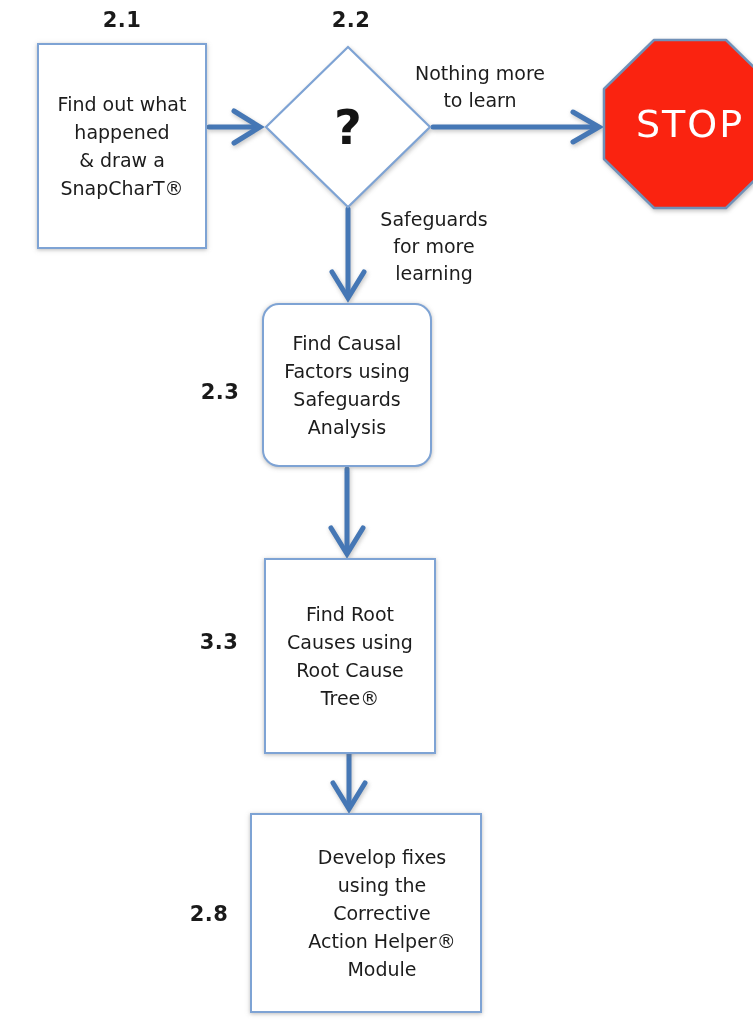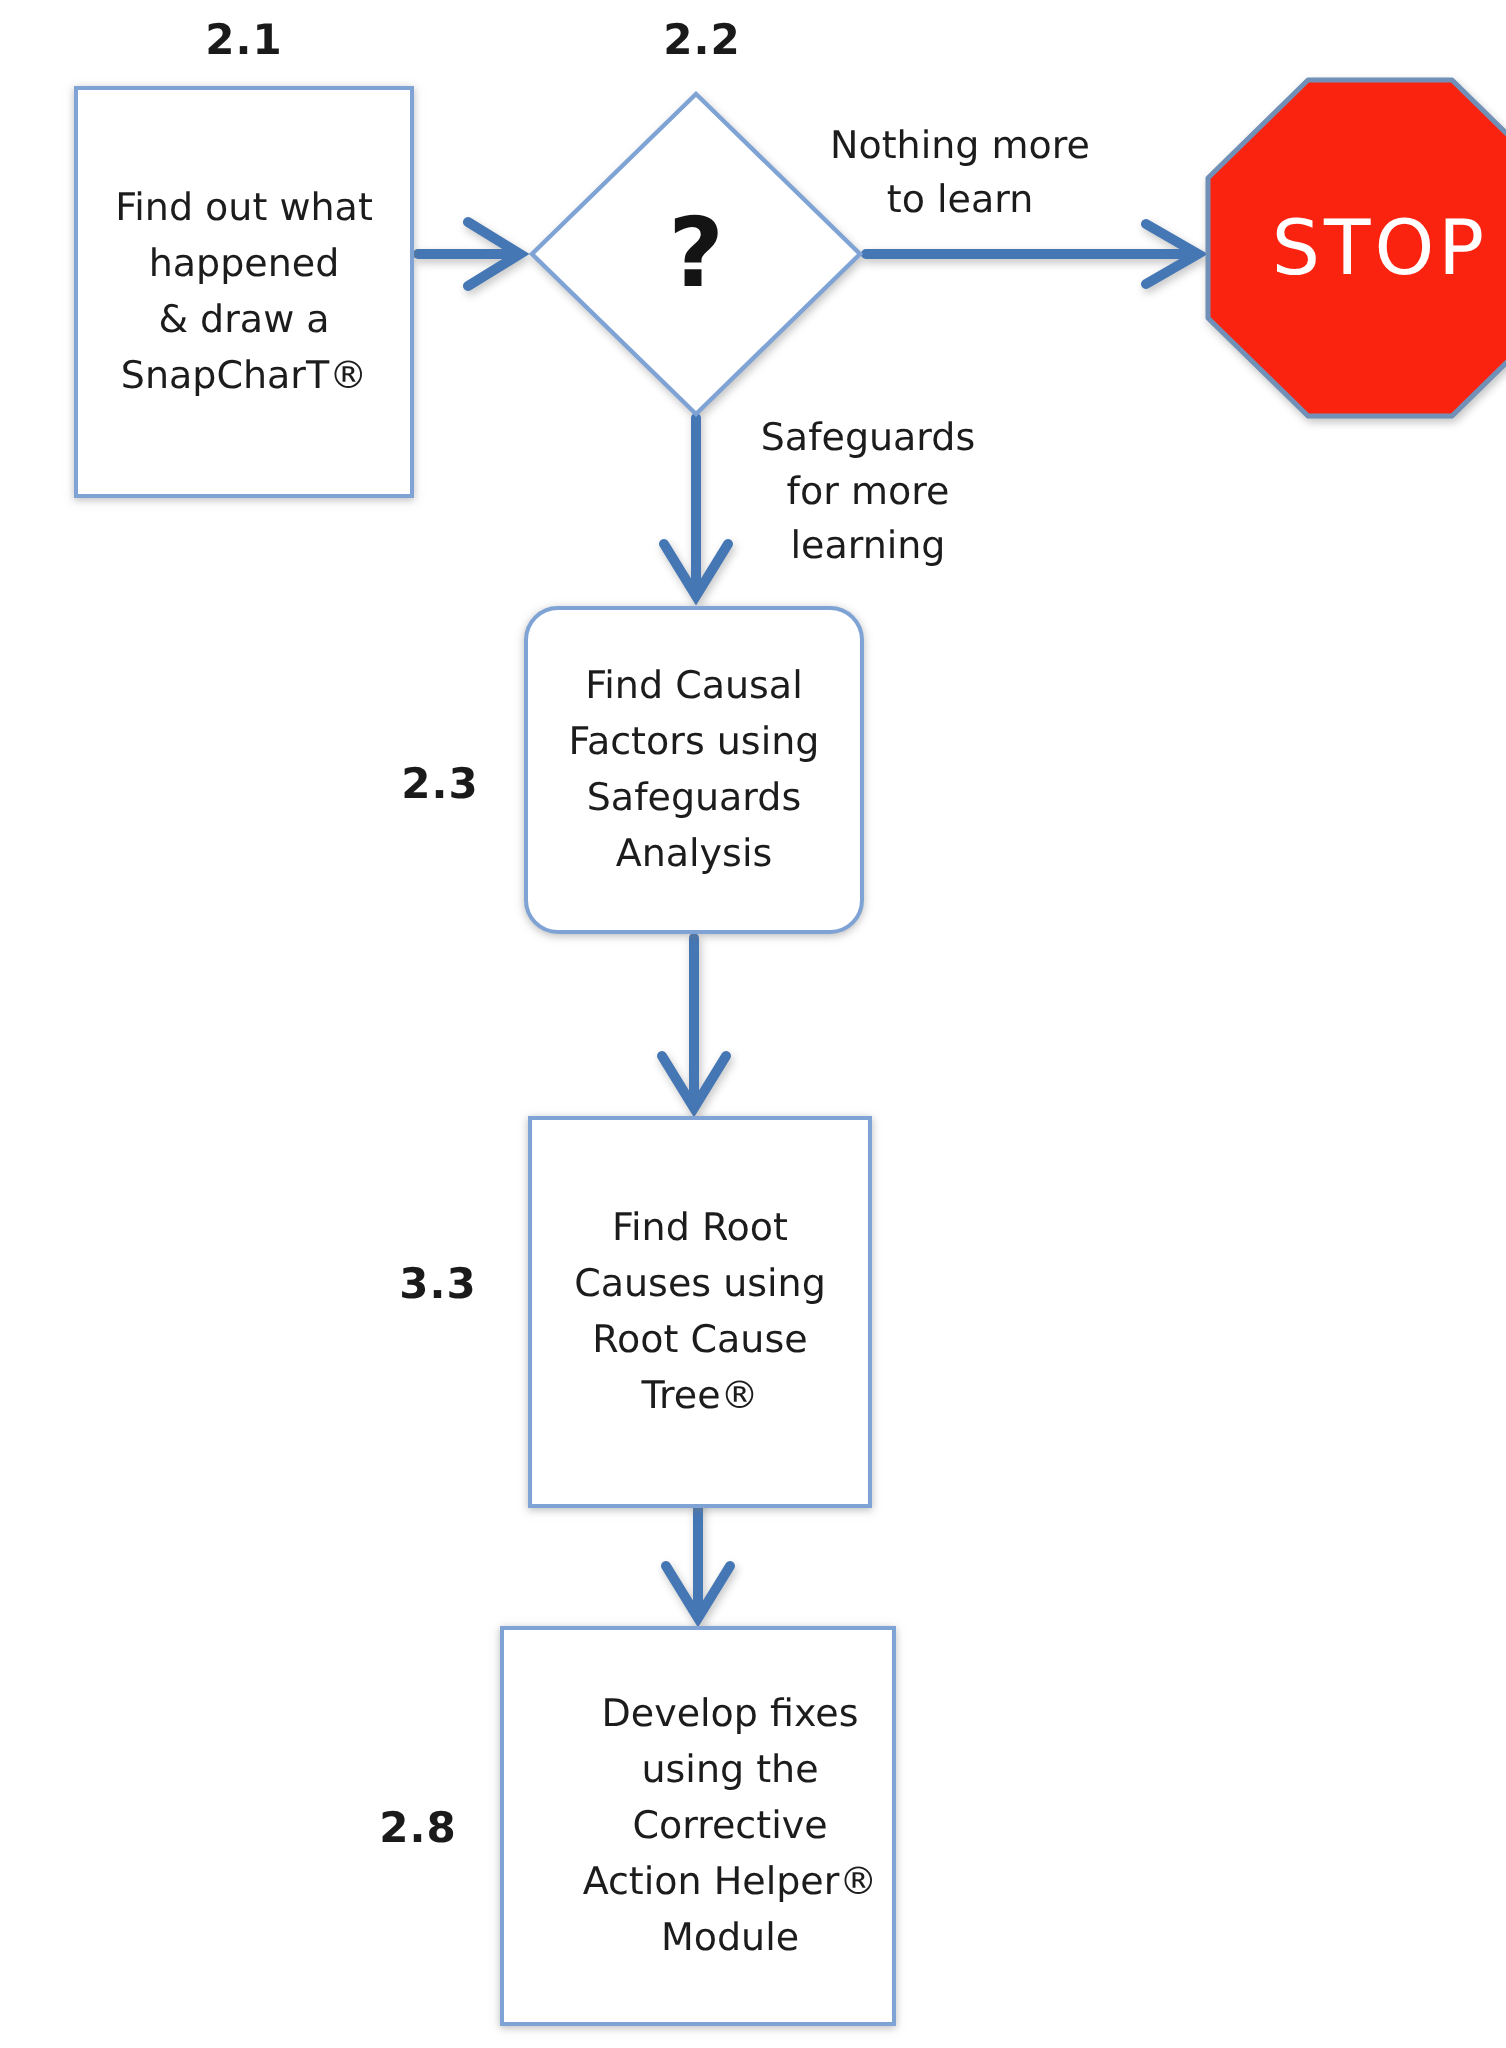--- a/index.html
+++ b/index.html
@@ -112,21 +112,21 @@
 Analysis</div>
   </div>
 
   <div class="pbox" style="left:235px;top:558px;width:172px;height:196px;">
     <div class="box-text">Find Root
 Causes using
 Root Cause
 Tree®</div>
   </div>
 
-  <div class="pbox" style="left:221px;top:813px;width:198px;height:200px;padding-left:32px;">
+  <div class="pbox" style="left:221px;top:813px;width:232px;height:200px;padding-left:32px;">
     <div class="box-text">Develop fixes
 using the
 Corrective
 Action Helper®
 Module</div>
   </div>
 
   <div class="qmark">?</div>
 
   <div class="stop-text">STOP</div>

